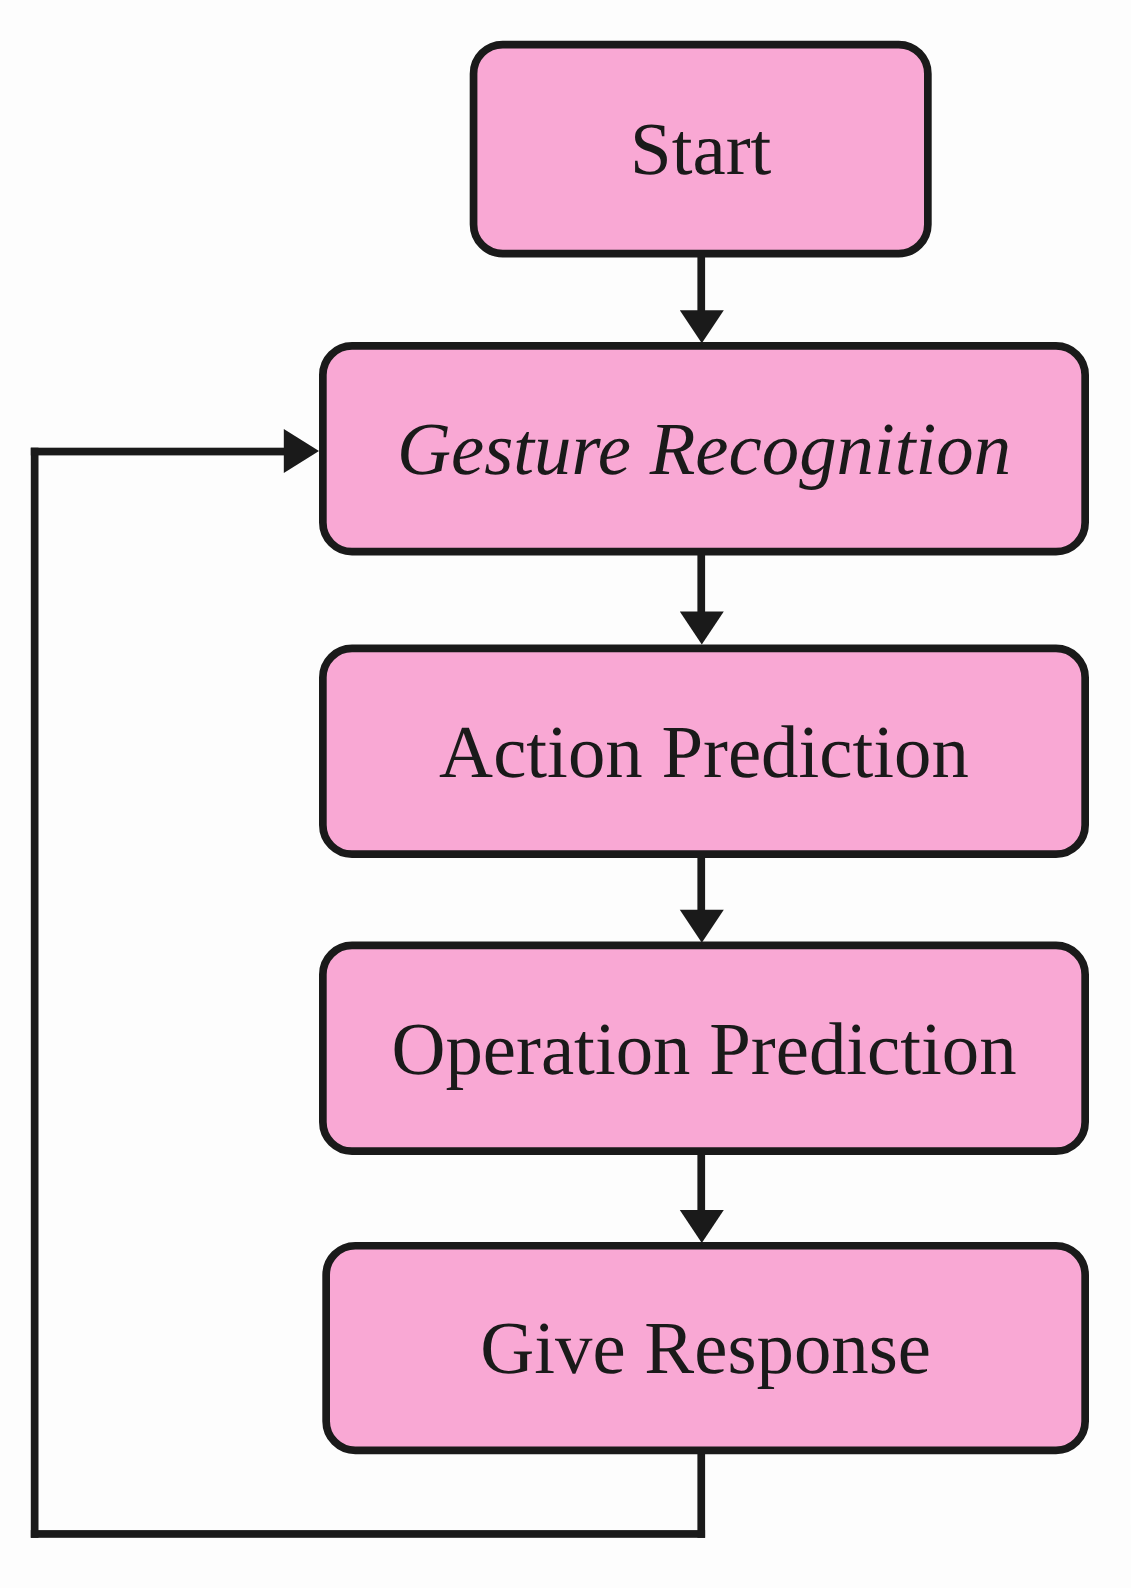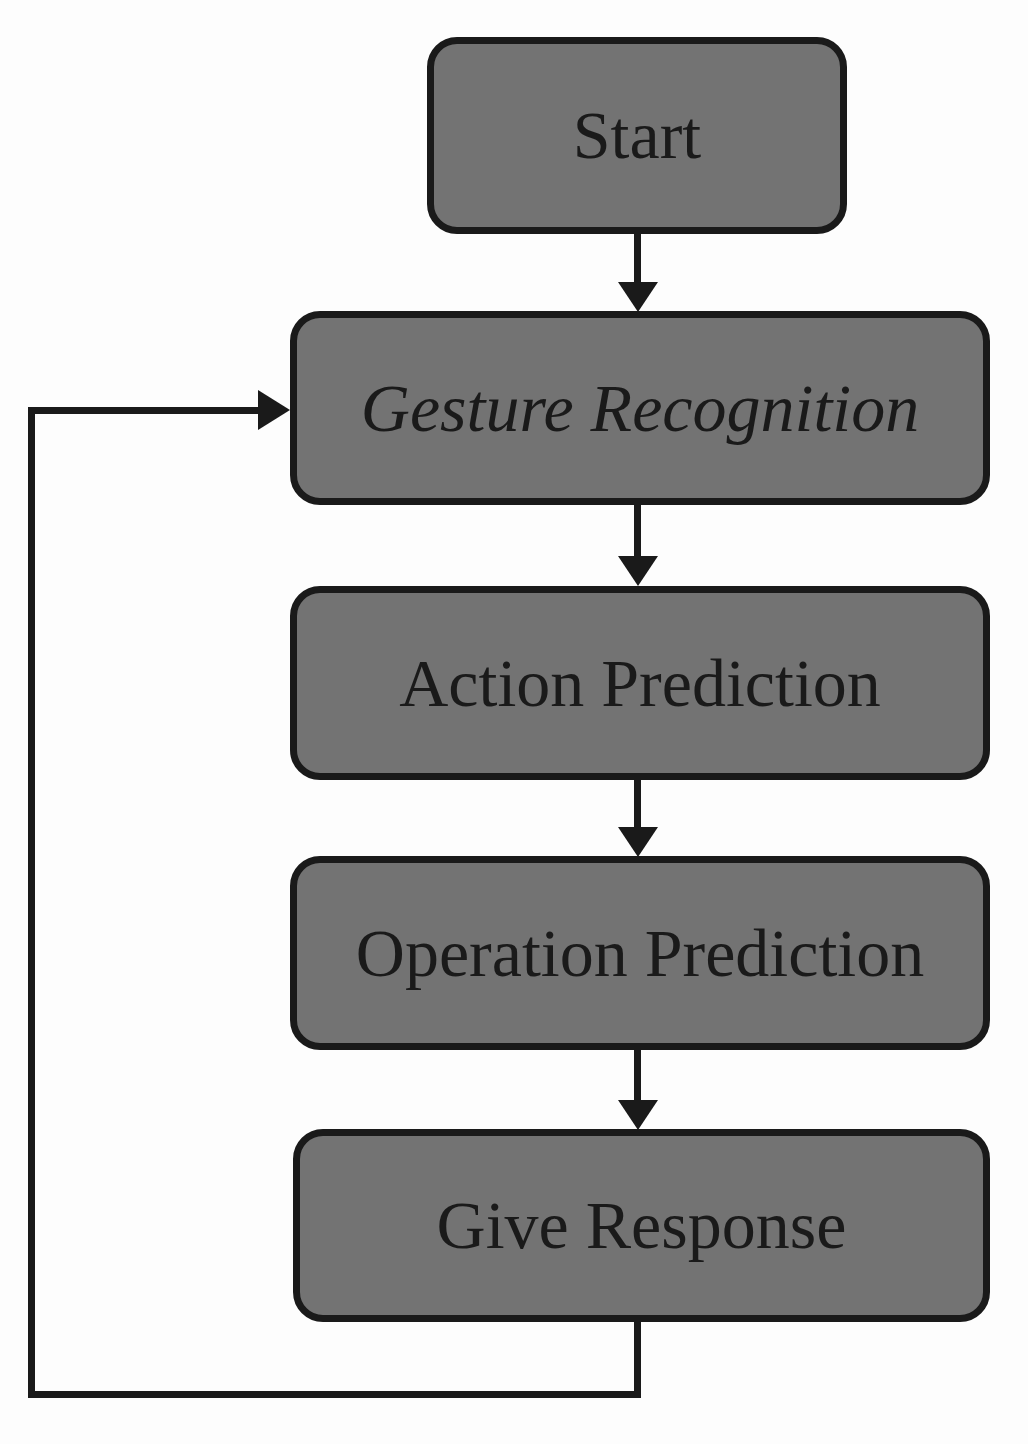--- a/index.html
+++ b/index.html
@@ -13,21 +13,21 @@
     height: 1444px;
     background: #fdfdfd;
     font-family: "Liberation Serif", "DejaVu Serif", serif;
     overflow: hidden;
   }
   .node {
     position: absolute;
     box-sizing: border-box;
     border: 7px solid #1a1a1a;
     border-radius: 30px;
-    background: #737373;
+    background: #f9a8d4;
     display: flex;
     align-items: center;
     justify-content: center;
     color: #1a1a1a;
     font-size: 68px;
     white-space: nowrap;
     z-index: 2;
   }
   .node-start     { left: 427px; top: 37px;   width: 420px; height: 197px; }
   .node-gesture   { left: 290px; top: 311px;  width: 700px; height: 194px; font-style: italic; }

